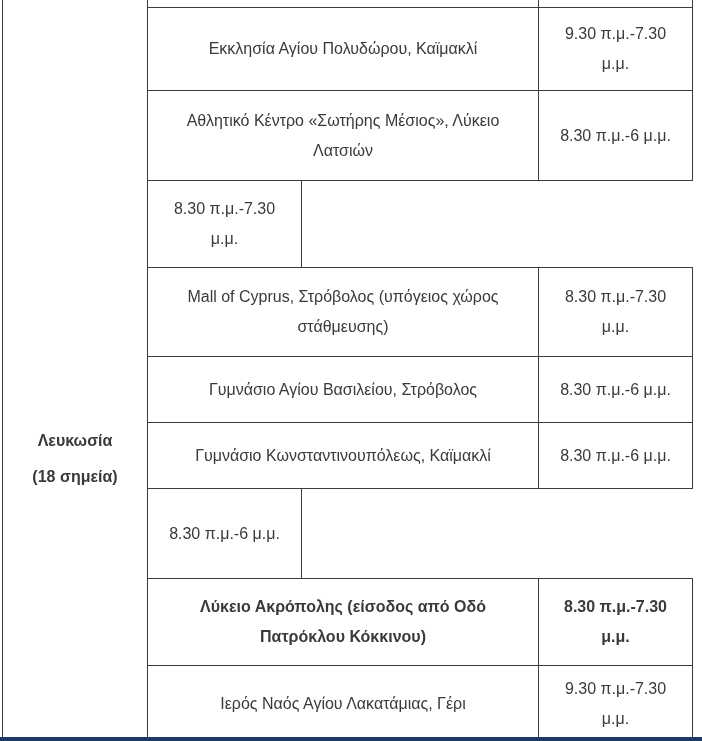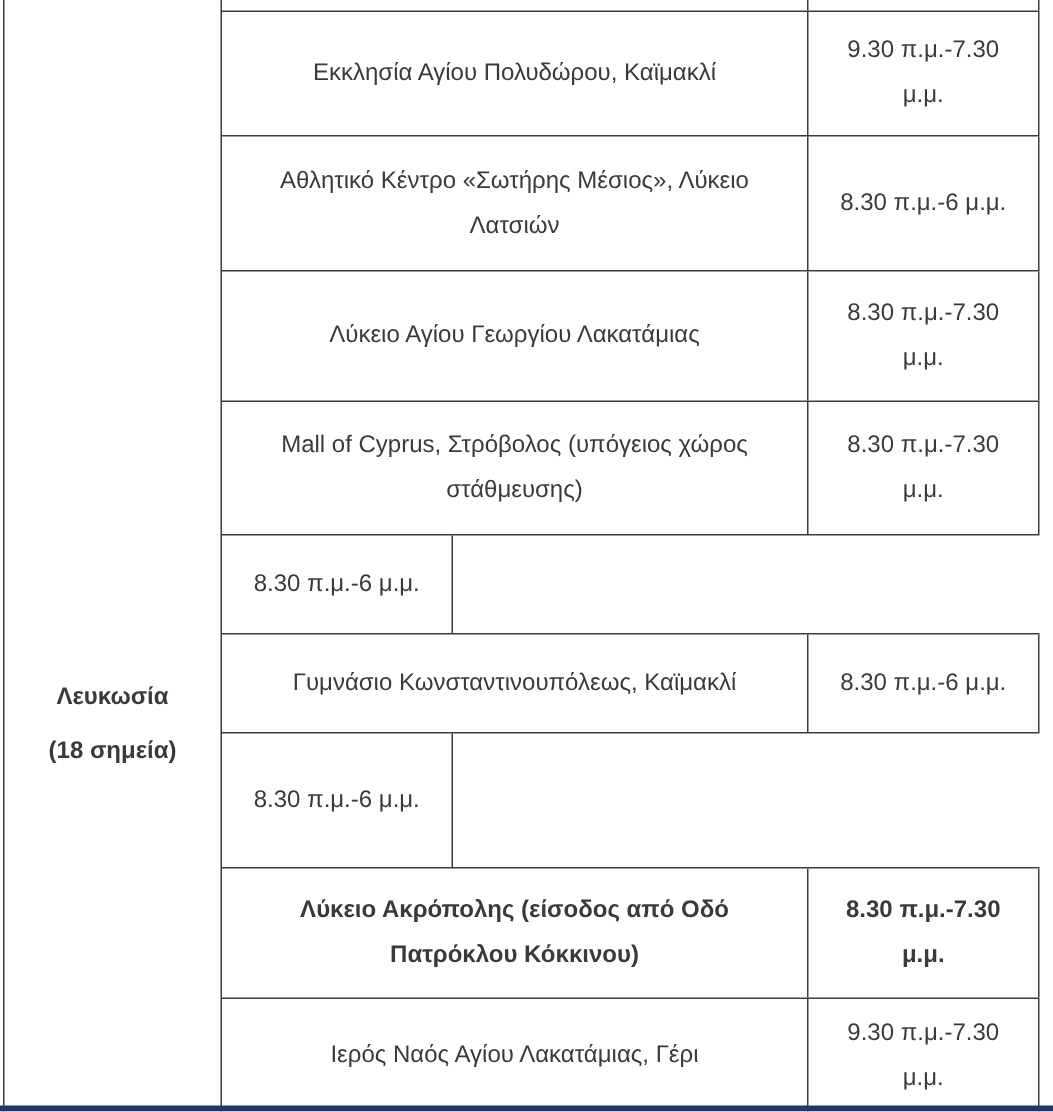--- a/index.html
+++ b/index.html
@@ -10,21 +10,21 @@
   *{margin:0;padding:0;box-sizing:border-box;}
   html,body{width:702px;height:741px;background:#ffffff;overflow:hidden;
     font-family:"Liberation Sans", sans-serif;color:var(--text);}
   .stage{position:relative;width:702px;height:741px;background:#ffffff;}
 
   .tablewrap{position:absolute;left:2px;top:0;width:691px;height:741px;display:flex;}
 
   
   .region-col{position:relative;width:146px;height:741px;flex:0 0 146px;
     border-left:1px solid var(--border);border-right:1px solid var(--border);}
-  .region-label{position:absolute;top:455px;left:0;width:100%;
+  .region-label{position:absolute;top:431px;left:0;width:100%;
     display:flex;flex-direction:column;gap:17px;align-items:center;
     font-weight:bold;font-size:16px;line-height:1.2;text-align:center;}
 
   
   .rows{width:545px;flex:0 0 545px;display:flex;flex-direction:column;}
   .row{display:flex;width:545px;border-bottom:1px solid var(--border);}
   .row.last{border-bottom:none;}
   .cell{display:flex;align-items:center;justify-content:center;
     text-align:center;font-size:16px;line-height:1.85;}
   .cell.loc{width:391px;border-right:1px solid var(--border);padding:0 28px;text-align:center;}
@@ -62,36 +62,36 @@
   </div>
         <div class="row" style="height: 90px;">
     <div class="cell loc">
       <span>Αθλητικό Κέντρο «Σωτήρης Μέσιος», Λύκειο Λατσιών</span>
     </div>
     <div class="cell time">
       <span>8.30 π.μ.-6 μ.μ.</span>
     </div>
   </div>
         <div class="row" style="height: 87px;">
-    <div class="cell loc">
-      <span>Λύκειο Αγίου Γεωργίου Λακατάμιας</span>
-    </div>
     <div class="cell time">
       <span>8.30 π.μ.-7.30 μ.μ.</span>
     </div>
   </div>
         <div class="row" style="height: 89px;">
     <div class="cell loc">
       <span>Mall of Cyprus, Στρόβολος (υπόγειος χώρος στάθμευσης)</span>
     </div>
     <div class="cell time">
       <span>8.30 π.μ.-7.30 μ.μ.</span>
     </div>
   </div>
         <div class="row" style="height: 66px;">
+    <div class="cell loc">
+      <span>Γυμνάσιο Αγίου Βασιλείου, Στρόβολος</span>
+    </div>
     <div class="cell time">
       <span>8.30 π.μ.-6 μ.μ.</span>
     </div>
   </div>
         <div class="row" style="height: 66px;">
     <div class="cell loc">
       <span>Γυμνάσιο Κωνσταντινουπόλεως, Καϊμακλί</span>
     </div>
     <div class="cell time">
       <span>8.30 π.μ.-6 μ.μ.</span>

